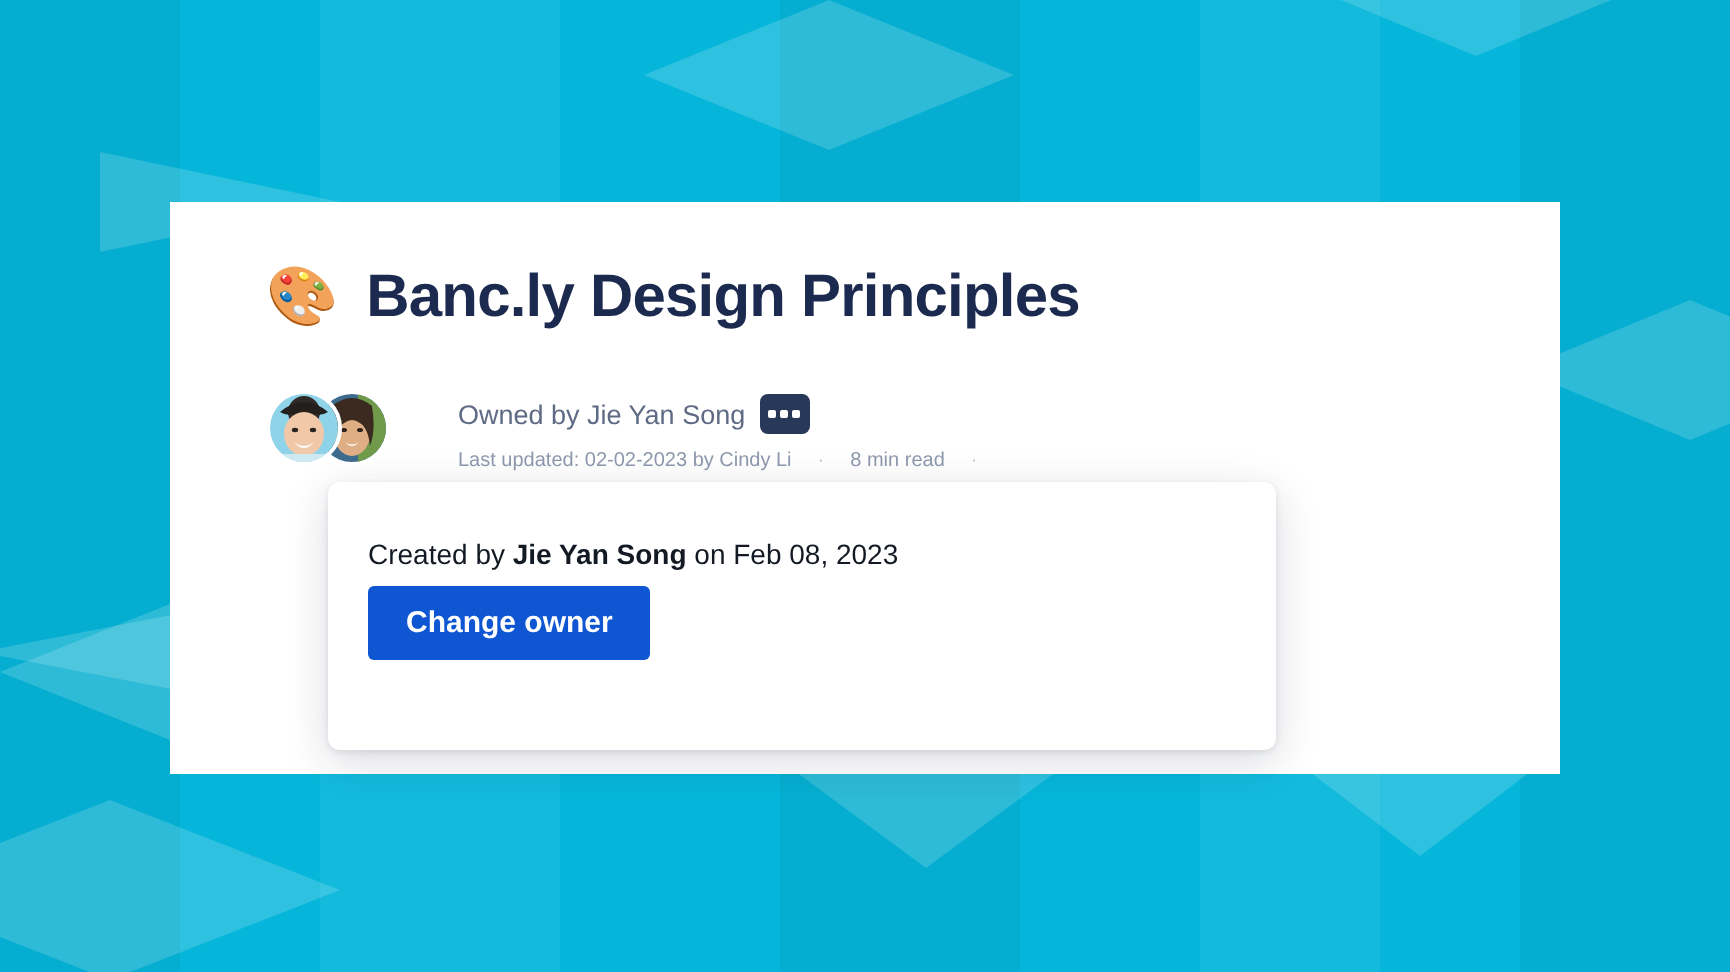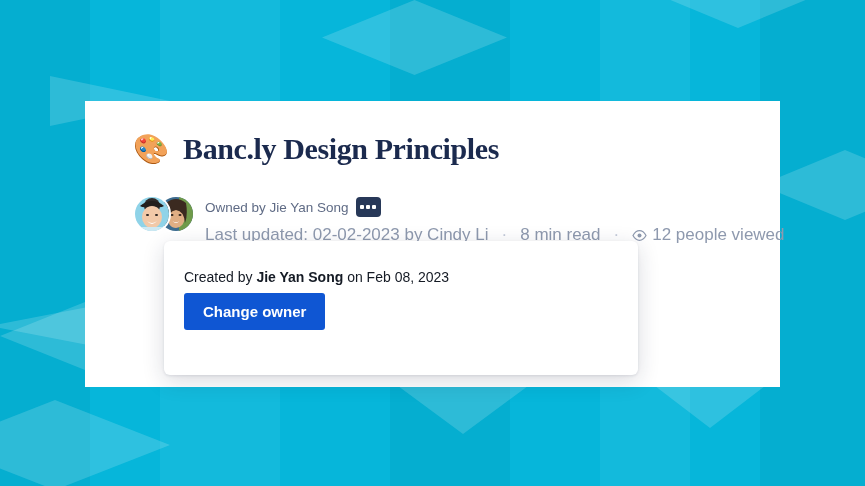--- a/index.html
+++ b/index.html
@@ -57,30 +57,30 @@
     font-size: 29px;
     line-height: 1;
     display: block;
   }
   #doc-title {
     font-size: 30px;
     font-weight: 700;
     color: #1b2a4e;
     letter-spacing: -0.4px;
     white-space: nowrap;
-    font-family: Liberation Serif, serif;
   }
 
   
   #meta-block {
     position: absolute;
     left: 48px;
     top: 93px;
     display: flex;
     align-items: flex-start;
+    gap: 24px;
   }
   #avatar-group {
     position: relative;
     width: 66px;
     height: 44px;
     flex: 0 0 auto;
     margin-top: 1px;
   }
   .avatar {
     position: absolute;
@@ -124,21 +124,21 @@
     height: 3.5px;
     background: #ffffff;
     border-radius: 1px;
   }
 
   #meta-line-2 {
     margin-top: 7px;
     display: flex;
     align-items: flex-start;
     gap: 13px;
-    font-size: 17px;
+    font-size: 10px;
     color: #8e99ae;
     white-space: nowrap;
   }
   #meta-line-2 .sep { color: #c3cad8; }
   #views-group { display: flex; align-items: center; gap: 5px; }
   #eye-icon { display: block; }
 
   
   #owner-popup {
     position: absolute;
@@ -236,27 +236,20 @@
             <span class="dot"></span>
             <span class="dot"></span>
           </button>
         </div>
 
         <div id="meta-line-2">
           <span>Last updated: 02-02-2023 by Cindy Li</span>
           <span class="sep">·</span>
           <span>8 min read</span>
           <span class="sep">·</span>
-          <span id="views-group">
-            <svg id="eye-icon" width="15" height="11" viewBox="0 0 15 11">
-              <path d="M7.5 0.7 C3.6 0.7 1 5.5 1 5.5 s2.6 4.8 6.5 4.8 S14 5.5 14 5.5 11.4 0.7 7.5 0.7 z" fill="none" stroke="#8e99ae" stroke-width="1.2"></path>
-              <circle cx="7.5" cy="5.5" r="2" fill="#8e99ae"></circle>
-            </svg>
-            <span>12 people viewed</span>
-          </span>
         </div>
       </div>
 
     </div>
   </div>
 
   <div id="owner-popup">
     <div id="popup-created-line">
       <span>Created by </span><span class="bold">Jie Yan Song</span><span> on Feb 08, 2023</span>
     </div>

